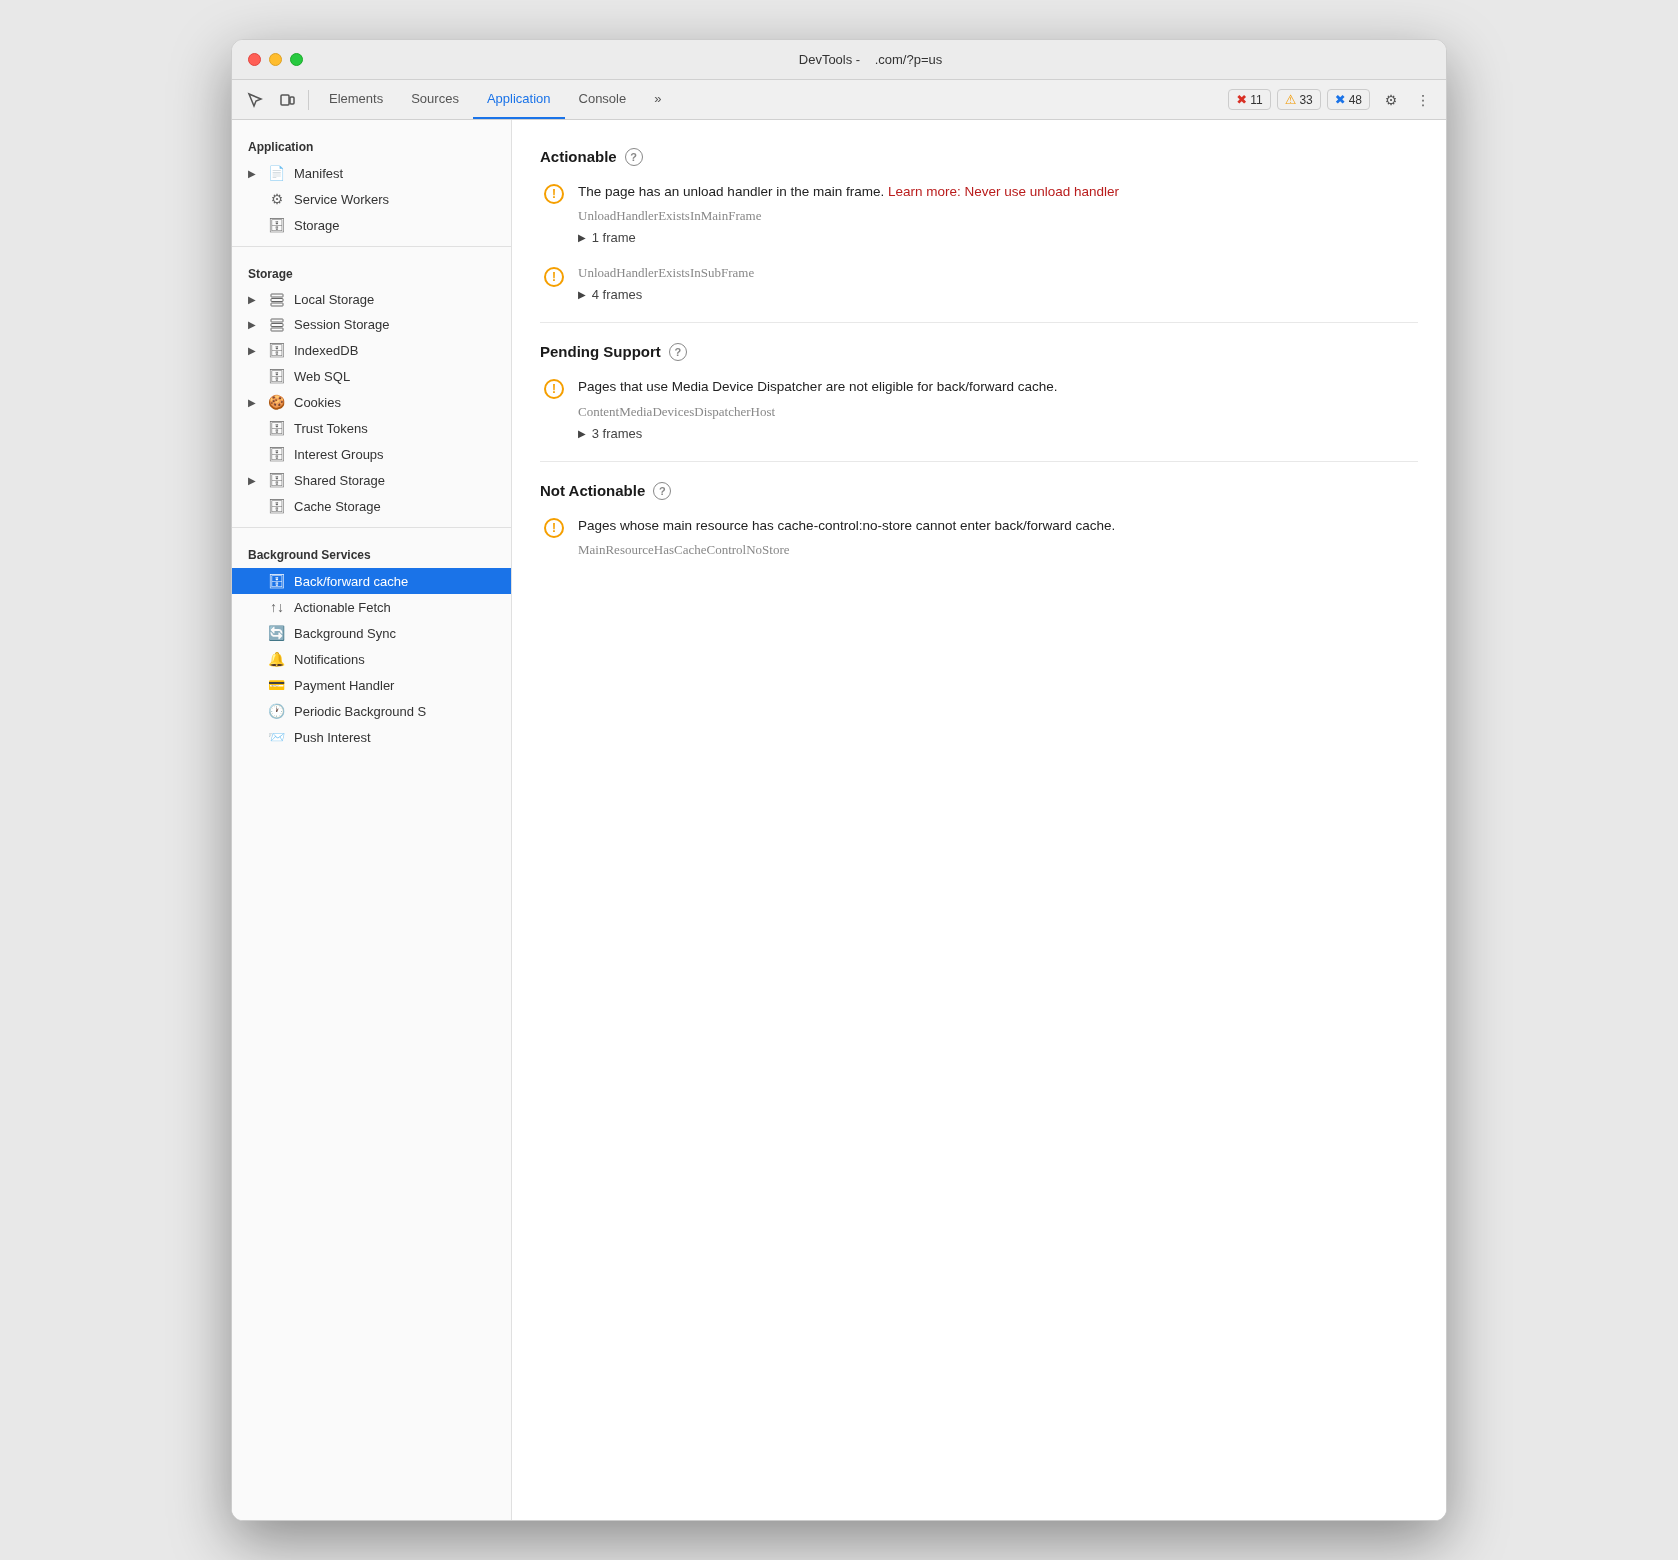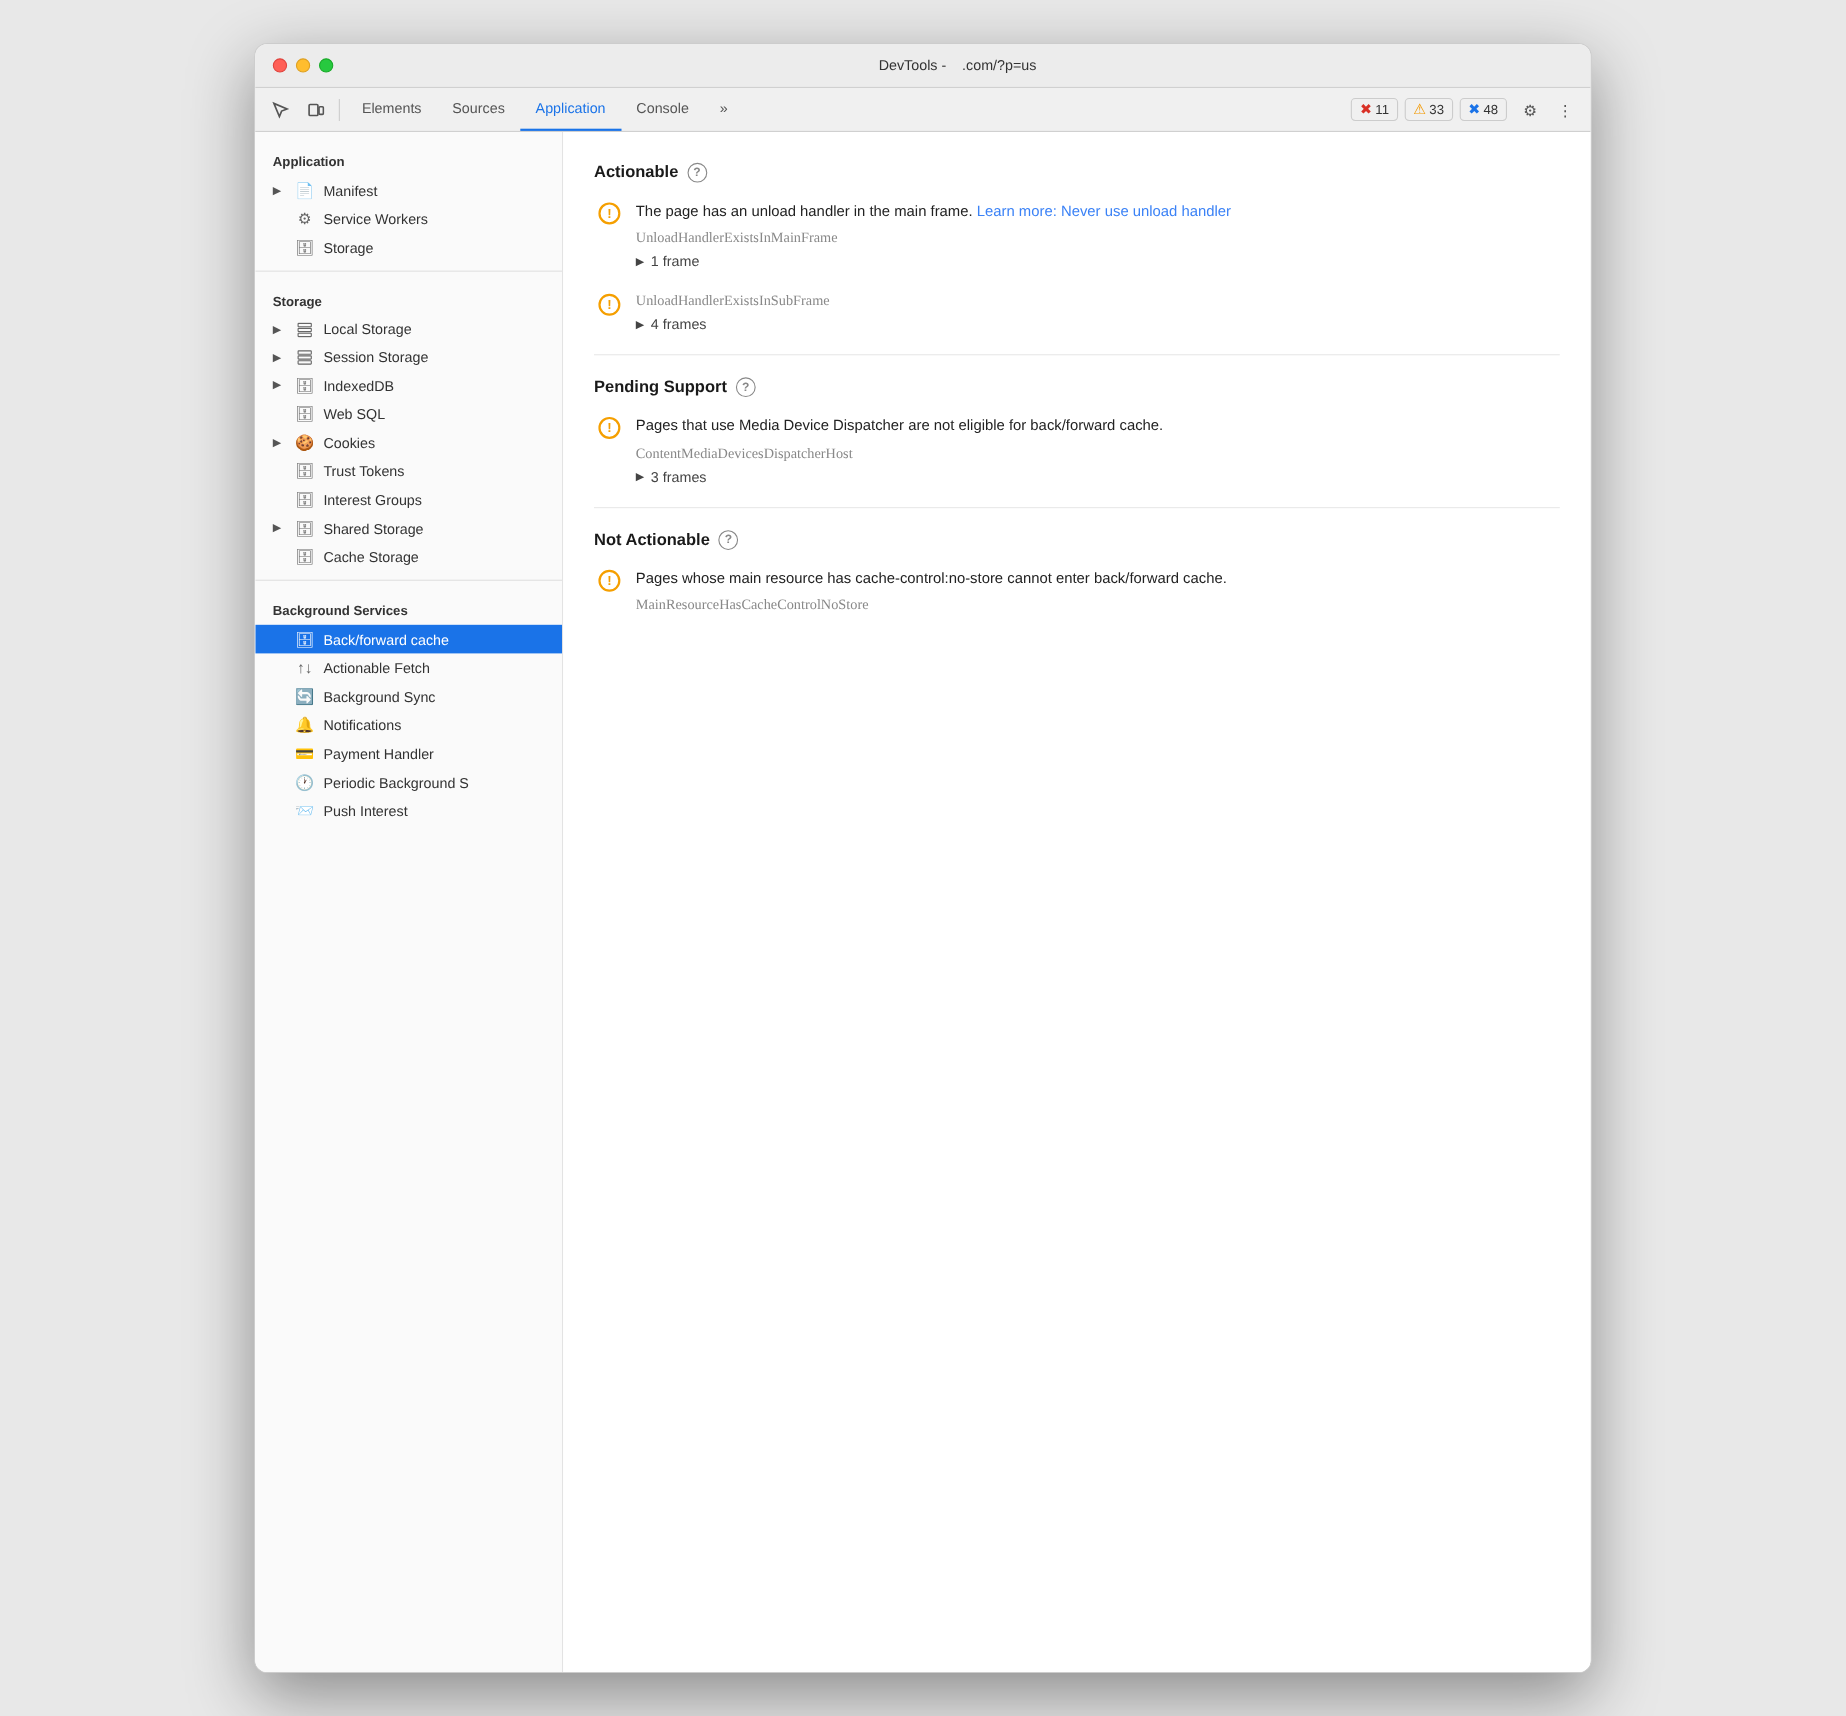--- a/index.html
+++ b/index.html
@@ -222,21 +222,21 @@
       font-weight: bold;
     }
     .issue-text-block { flex: 1; }
     .issue-message {
       font-size: 13.5px;
       color: #222;
       line-height: 1.5;
       margin-bottom: 6px;
     }
     .issue-message a {
-      color: #3b82f6;
+      color: #b91c1c;
       text-decoration: none;
     }
     .issue-code {
       font-size: 13px;
       color: #888;
       font-family: Liberation Serif, serif;
       margin-bottom: 6px;
     }
     .issue-expand {
       display: flex;

